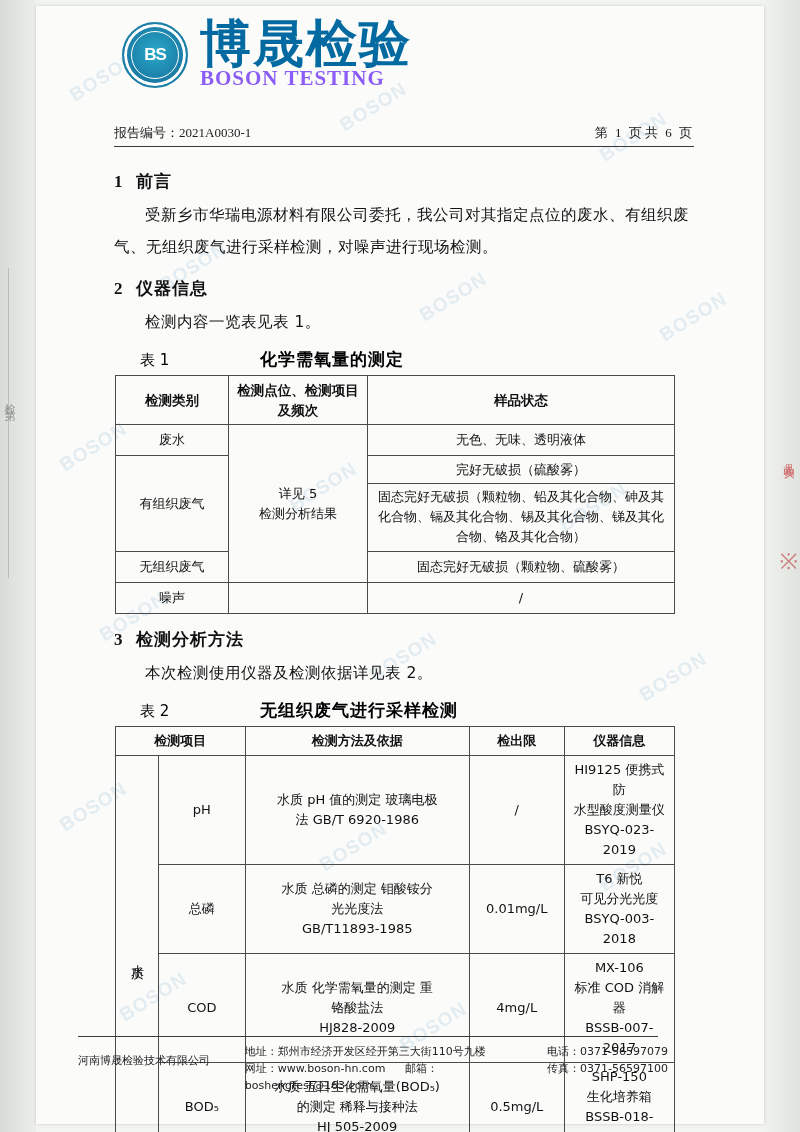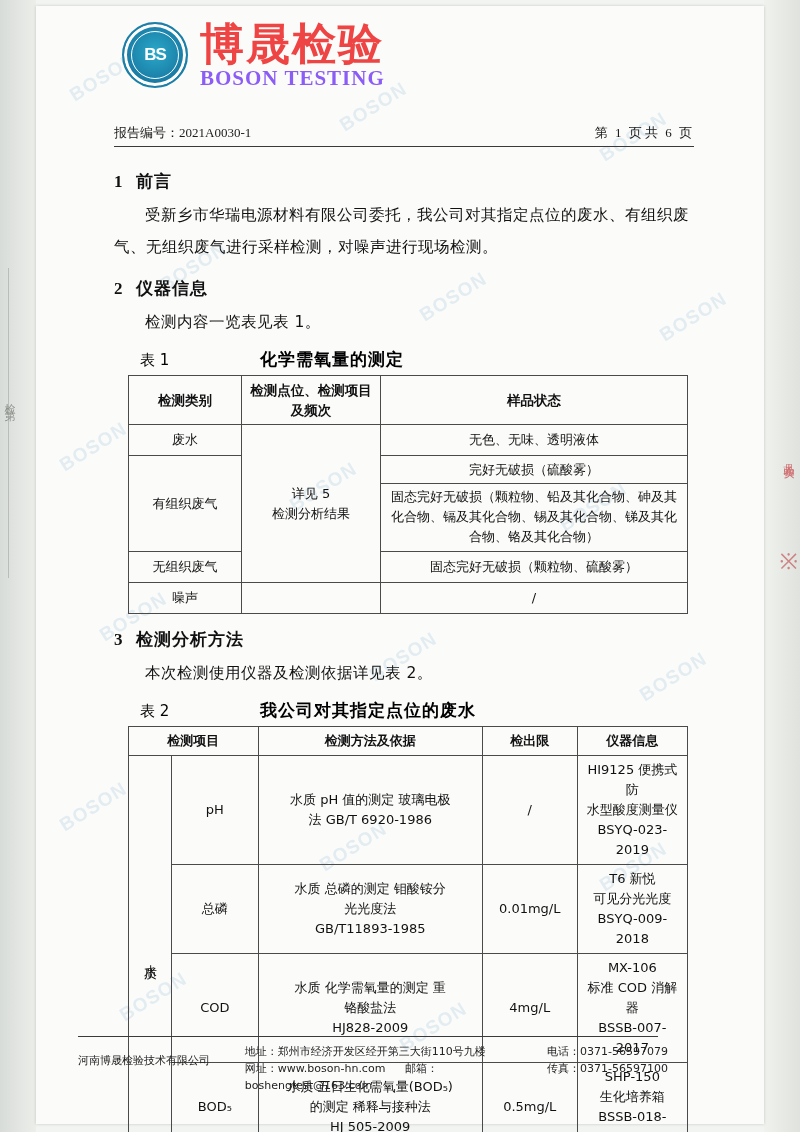--- a/index.html
+++ b/index.html
@@ -142,23 +142,23 @@
   }
   .logo-circle .inner b {
     font-size: 17px;
     letter-spacing: -1px;
     display: block;
   }
   .logo-text {
     margin-left: 12px;
   }
   .logo-cn {
-    font-size: 44px;
+    font-size: 51px;
     font-weight: bold;
-    color: #ef4444;
+    color: #0369a1;
     letter-spacing: 2px;
     font-family: "DejaVu Sans", sans-serif;
     line-height: 44px;
   }
   .logo-en {
     font-size: 21px;
     font-weight: bold;
     color: #8b5cf6;
     letter-spacing: 1px;
     font-family: Liberation Serif, serif;
@@ -230,21 +230,21 @@
   }
   .tbl-caption .ttitle {
     font-size: 17px;
     font-weight: bold;
     font-family: "DejaVu Sans", sans-serif;
     letter-spacing: 1px;
   }
   table {
     border-collapse: collapse;
     width: 560px;
-    margin-left: 14px;
+    margin-left: 1px;
     font-family: "DejaVu Sans", sans-serif;
     font-size: 13px;
     color: #111;
   }
   table td, table th {
     border: 1px solid #4a4a4a;
     padding: 4px 4px;
     text-align: center;
     vertical-align: middle;
     line-height: 20px;
@@ -399,21 +399,21 @@
         </tbody>
       </table>
 
       <h2 class="sec">
         <span class="num">3</span><span>检测分析方法</span>
       </h2>
       <p class="body">本次检测使用仪器及检测依据详见表 2。</p>
 
       <div class="tbl-caption">
         <span class="tno">表 2</span>
-        <span class="ttitle">我公司对其指定点位的废水</span>
+        <span class="ttitle">无组织废气进行采样检测</span>
       </div>
 
       <table class="t2">
         <thead>
           <tr>
             <th colspan="2" style="width:122px">检测项目</th>
             <th style="width:215px">检测方法及依据</th>
             <th style="width:86px">检出限</th>
             <th>仪器信息</th>
           </tr>
@@ -439,21 +439,21 @@
             <td>总磷</td>
             <td>
               <div>水质  总磷的测定  钼酸铵分</div>
               <div>光光度法</div>
               <div>GB/T11893-1985</div>
             </td>
             <td>0.01mg/L</td>
             <td>
               <div>T6 新悦</div>
               <div>可见分光光度</div>
-              <div>BSYQ-009-2018</div>
+              <div>BSYQ-003-2018</div>
             </td>
           </tr>
           <tr>
             <td>COD</td>
             <td>
               <div>水质  化学需氧量的测定  重</div>
               <div>铬酸盐法</div>
               <div>HJ828-2009</div>
             </td>
             <td>4mg/L</td>

